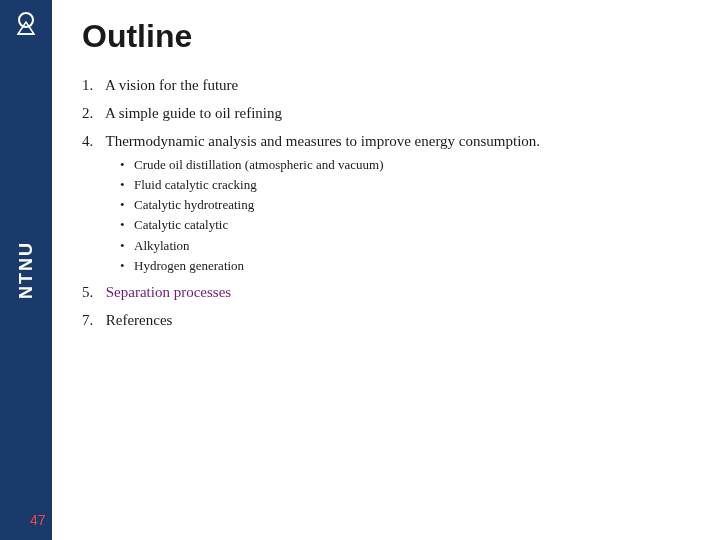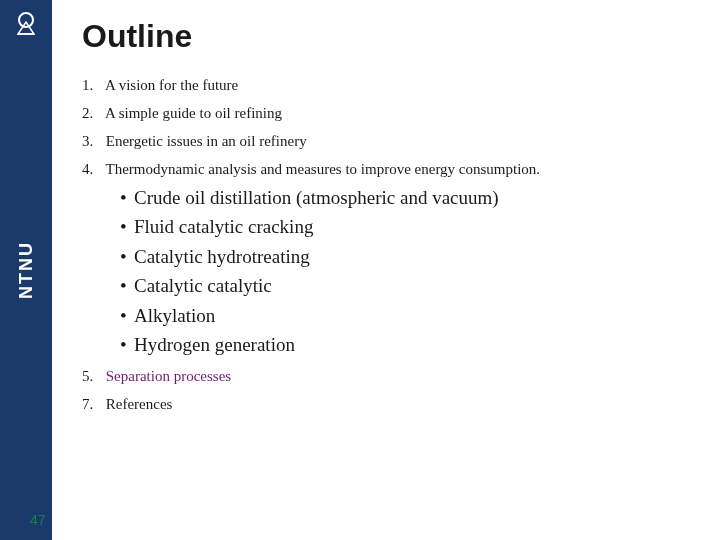--- a/index.html
+++ b/index.html
@@ -81,21 +81,21 @@
     .outline-list > li .item-num {
       display: inline-block;
       width: 20px;
     }
 
     .sub-bullets {
       list-style: none;
       margin-left: 36px;
       margin-top: 2px;
       margin-bottom: 2px;
-      font-size: 19px;
+      font-size: 13px;
     }
 
     .sub-bullets li {
       position: relative;
       padding-left: 16px;
       line-height: 1.55;
     }
 
     .sub-bullets li::before {
       content: '•';
@@ -106,21 +106,21 @@
 
     .red-text {
       color: #701a75;
     }
 
     .page-number {
       position: absolute;
       bottom: 12px;
       left: 30px;
       font-size: 14px;
-      color: #15803d;
+      color: #ef4444;
       font-family: Arial, sans-serif;
     }
   </style>
 </head>
 <body>
 
 <div class="left-bar">
   <div class="logo-area">
     <svg class="logo-svg" viewBox="0 0 36 36" xmlns="http://www.w3.org/2000/svg">
       <rect width="36" height="36" fill="#1a3a6b"></rect>
@@ -140,24 +140,20 @@
     <li>
       <span class="item-num">1.</span>
       <span>A vision for the future</span>
     </li>
 
     <li>
       <span class="item-num">2.</span>
       <span>A simple guide to oil refining</span>
     </li>
 
-    <li>
-      <span class="item-num">3.</span>
-      <span>Energetic issues in an oil refinery</span>
-    </li>
 
     <li>
       <span class="item-num">4.</span>
       <span>Thermodynamic analysis and measures to improve energy consumption.</span>
 
       
       <ul class="sub-bullets">
         <li>
           <span>Crude oil distillation (atmospheric and vacuum)</span>
         </li>

